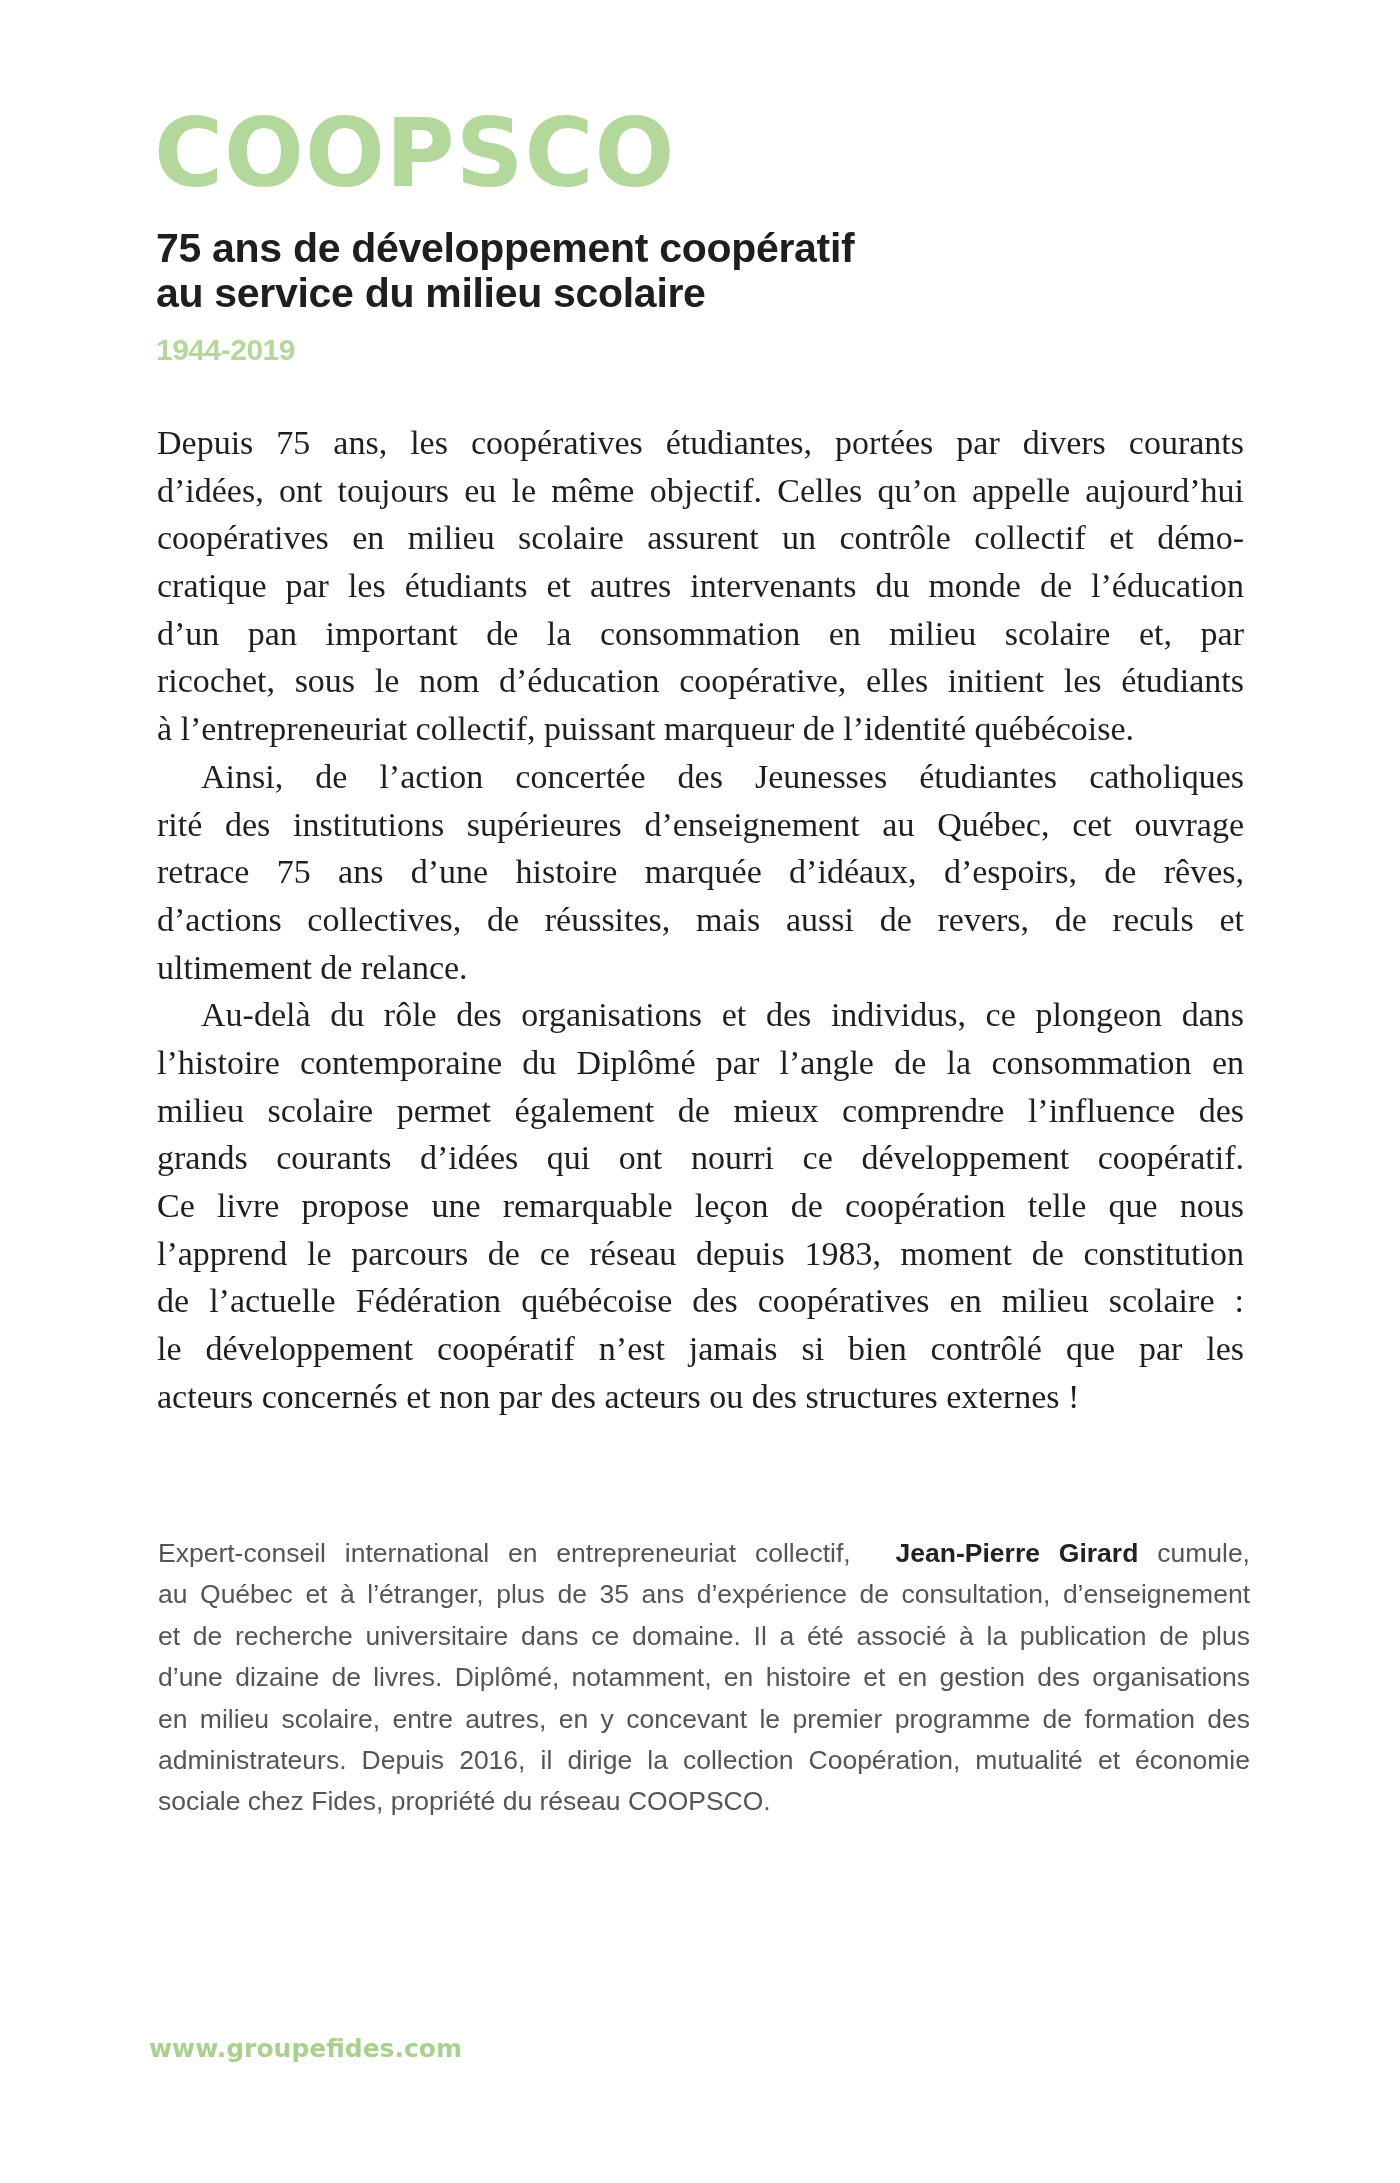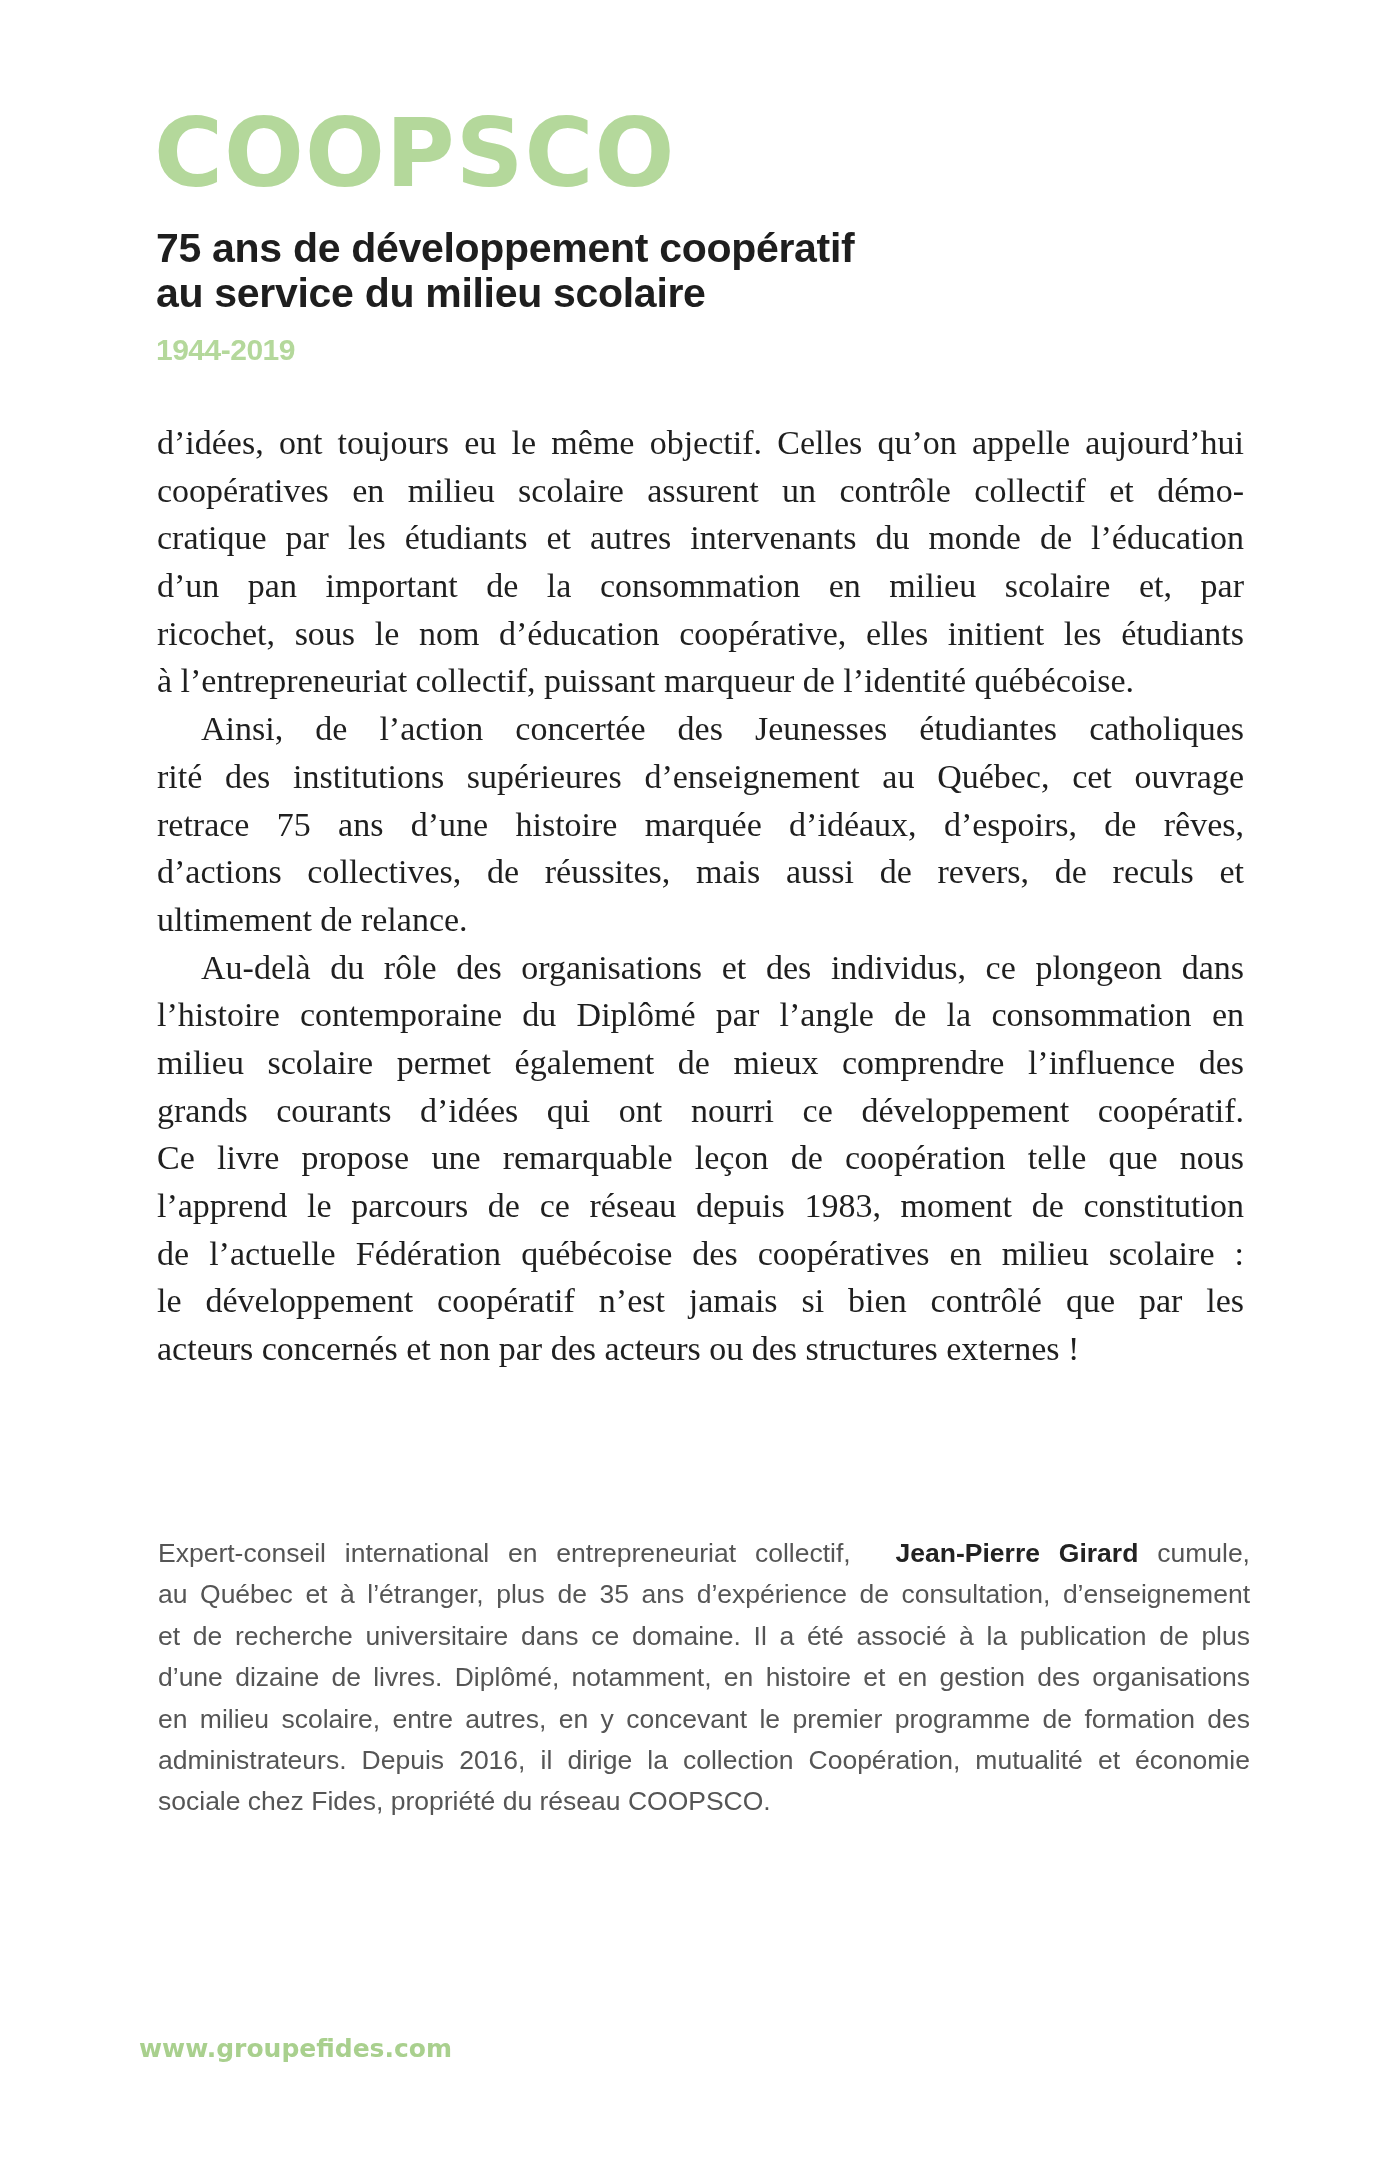--- a/index.html
+++ b/index.html
@@ -44,41 +44,42 @@
     line-height: 41.4px; color: #555555;
   }
   .bio .line {
     display: block; text-align: justify; text-align-last: justify;
     white-space: nowrap; height: 41.4px;
   }
   .bio .line.last { text-align-last: left; }
   .bio .author { font-weight: bold; color: #222222; margin-left: 26px; }
 
   .url {
-    position: absolute; left: 139px; top: 2034px;
+    position: absolute; left: 149px; top: 2034px;
     font-family: "DejaVu Sans", sans-serif; font-weight: bold;
     font-size: 25px; line-height: 30px; color: #a9d08e;
     text-decoration: none;
   }
 </style>
 </head>
 <body>
 
 <div class="page">
 
   <h1 class="brand">COOPSCO</h1>
 
   <div class="subtitle">
     <div>75 ans de développement coopératif</div>
     <div>au service du milieu scolaire</div>
   </div>
   <div class="years">1944-2019</div>
 
   <div class="body-text">
 
+    <span class="line">Depuis 75 ans, les coopératives étudiantes, portées par divers courants</span>
     <span class="line">d’idées, ont toujours eu le même objectif. Celles qu’on appelle aujourd’hui</span>
     <span class="line">coopératives en milieu scolaire assurent un contrôle collectif et démo-</span>
     <span class="line">cratique par les étudiants et autres intervenants du monde de l’éducation</span>
     <span class="line">d’un pan important de la consommation en milieu scolaire et, par</span>
     <span class="line">ricochet, sous le nom d’éducation coopérative, elles initient les étudiants</span>
     <span class="line last">à l’entrepreneuriat collectif, puissant marqueur de l’identité québécoise.</span>
 
     <span class="line indent">Ainsi, de l’action concertée des Jeunesses étudiantes catholiques</span>
     <span class="line">rité des institutions supérieures d’enseignement au Québec, cet ouvrage</span>
     <span class="line">retrace 75 ans d’une histoire marquée d’idéaux, d’espoirs, de rêves,</span>

